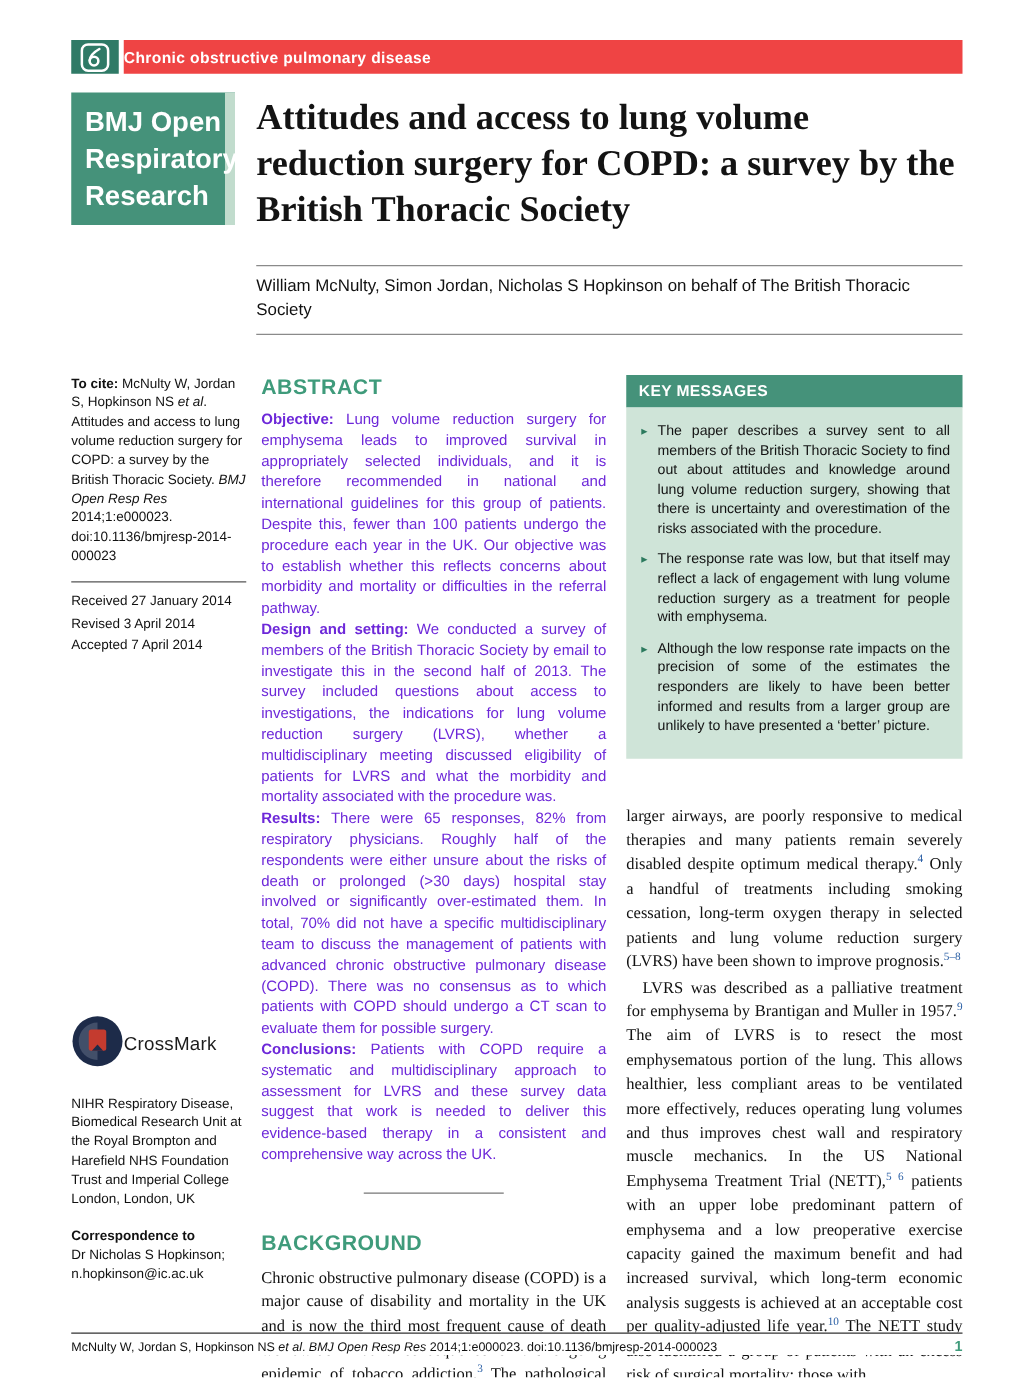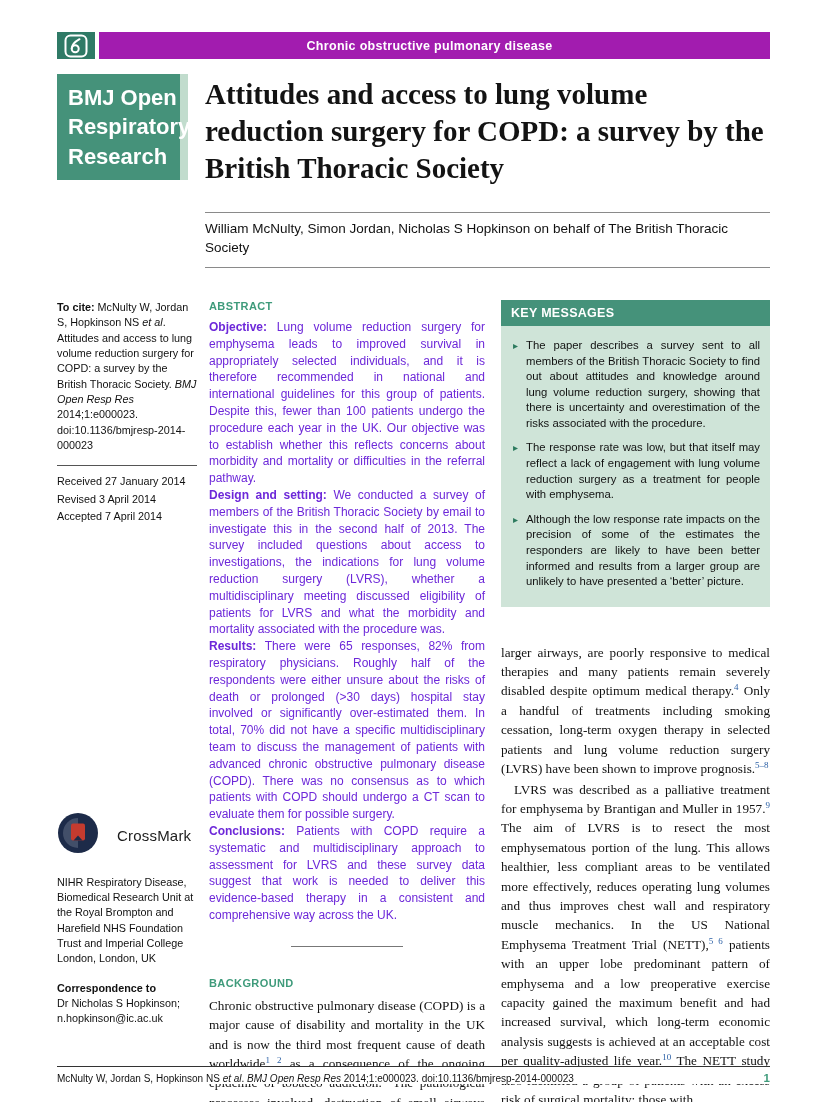--- a/index.html
+++ b/index.html
@@ -3,21 +3,21 @@
 <meta charset="utf-8">
 <style>
   * { margin:0; padding:0; box-sizing:border-box; }
   html,body { background:#ffffff; }
   body { font-family:"Liberation Sans",sans-serif; }
   .page { position:relative; width:827px; height:1102px; background:#fff; overflow:hidden; margin:0 auto; }
 
   
   .topbar { position:absolute; top:32px; left:57px; right:57px; height:27px; display:flex; gap:4px; }
   .topbar-logo { width:38px; background:#2f7a66; display:flex; align-items:center; justify-content:center; }
-  .topbar-bar { flex:1; background:#a21caf; display:flex; align-items:center; justify-content:center; padding-right:10px; }
+  .topbar-bar { flex:1; background:#ef4444; display:flex; align-items:center; justify-content:flex-start; padding-right:10px; }
   .topbar-text { color:#fff; font-weight:bold; font-size:12.5px; letter-spacing:.3px; }
 
   
   .head-row { position:absolute; top:74px; left:57px; right:57px; display:flex; gap:17px; }
   .journal-block { width:131px; background:#45927a; border-right:8px solid #c1dccd; padding:9px 0 9px 11px; color:#fff; font-weight:bold; font-size:22px; line-height:1.33; flex:none; align-self:flex-start; }
   .title { flex:1; font-family:"Liberation Serif",serif; font-size:29px; font-weight:bold; line-height:1.27; color:#131313; margin-top:2px; }
 
   .authors-wrap { position:absolute; top:212px; left:205px; right:57px; border-top:1px solid #8a8a8a; border-bottom:1px solid #8a8a8a; padding:7px 2px 9px 0; }
   .authors { font-size:13.5px; line-height:1.4; color:#111; }
 
@@ -25,29 +25,29 @@
   .cols { position:absolute; top:300px; left:57px; right:57px; display:flex; }
   .col-left  { width:140px; margin-right:12px; flex:none; }
   .col-mid   { width:276px; margin-right:16px; flex:none; }
   .col-right { width:269px; flex:none; }
 
   
   .col-left { font-size:10.8px; line-height:1.42; color:#111; }
   .to-cite { margin-bottom:12px; }
   .sidebar-rule { border-top:1px solid #555; margin:9px 0 8px; }
   .dates div { margin-bottom:2px; }
-  .crossmark-row { margin-top:288px; display:flex; align-items:center; gap:18px; }
+  .crossmark-row { margin-top:288px; display:flex; align-items:center; gap:0; }
   .crossmark-label { font-size:15px; color:#1c1c1c; letter-spacing:.2px; }
   .affiliation { margin-top:16px; }
   .correspondence { margin-top:14px; }
   .corr-label { font-weight:bold; }
   .corr-email { color:#111; text-decoration:none; }
 
   
-  .section-heading { color:#3f9b7b; font-weight:bold; font-size:11px; letter-spacing:.4px; margin-bottom:7px; }
+  .section-heading { color:#3f9b7b; font-weight:bold; font-size:17px; letter-spacing:.4px; margin-bottom:7px; }
   .abstract p { font-size:12px; line-height:1.4; text-align:justify; color:#6d28d9; }
   .abstract .sec-label { font-weight:bold; }
   .divider { width:112px; border-top:1.5px solid #777; margin:22px auto 30px; }
   .body-serif { font-family:"Liberation Serif",serif; font-size:13.2px; line-height:1.47; text-align:justify; color:#111; }
   sup.ref { color:#2a5fa5; font-size:9px; line-height:0; }
 
   
   .km-head { background:#45927a; color:#fff; font-weight:bold; font-size:12.5px; letter-spacing:.3px; padding:6px 10px; }
   .km-body { background:#cfe4d8; padding:12px 10px 8px 12px; }
   .km-item { display:flex; gap:8px; margin-bottom:9px; }

